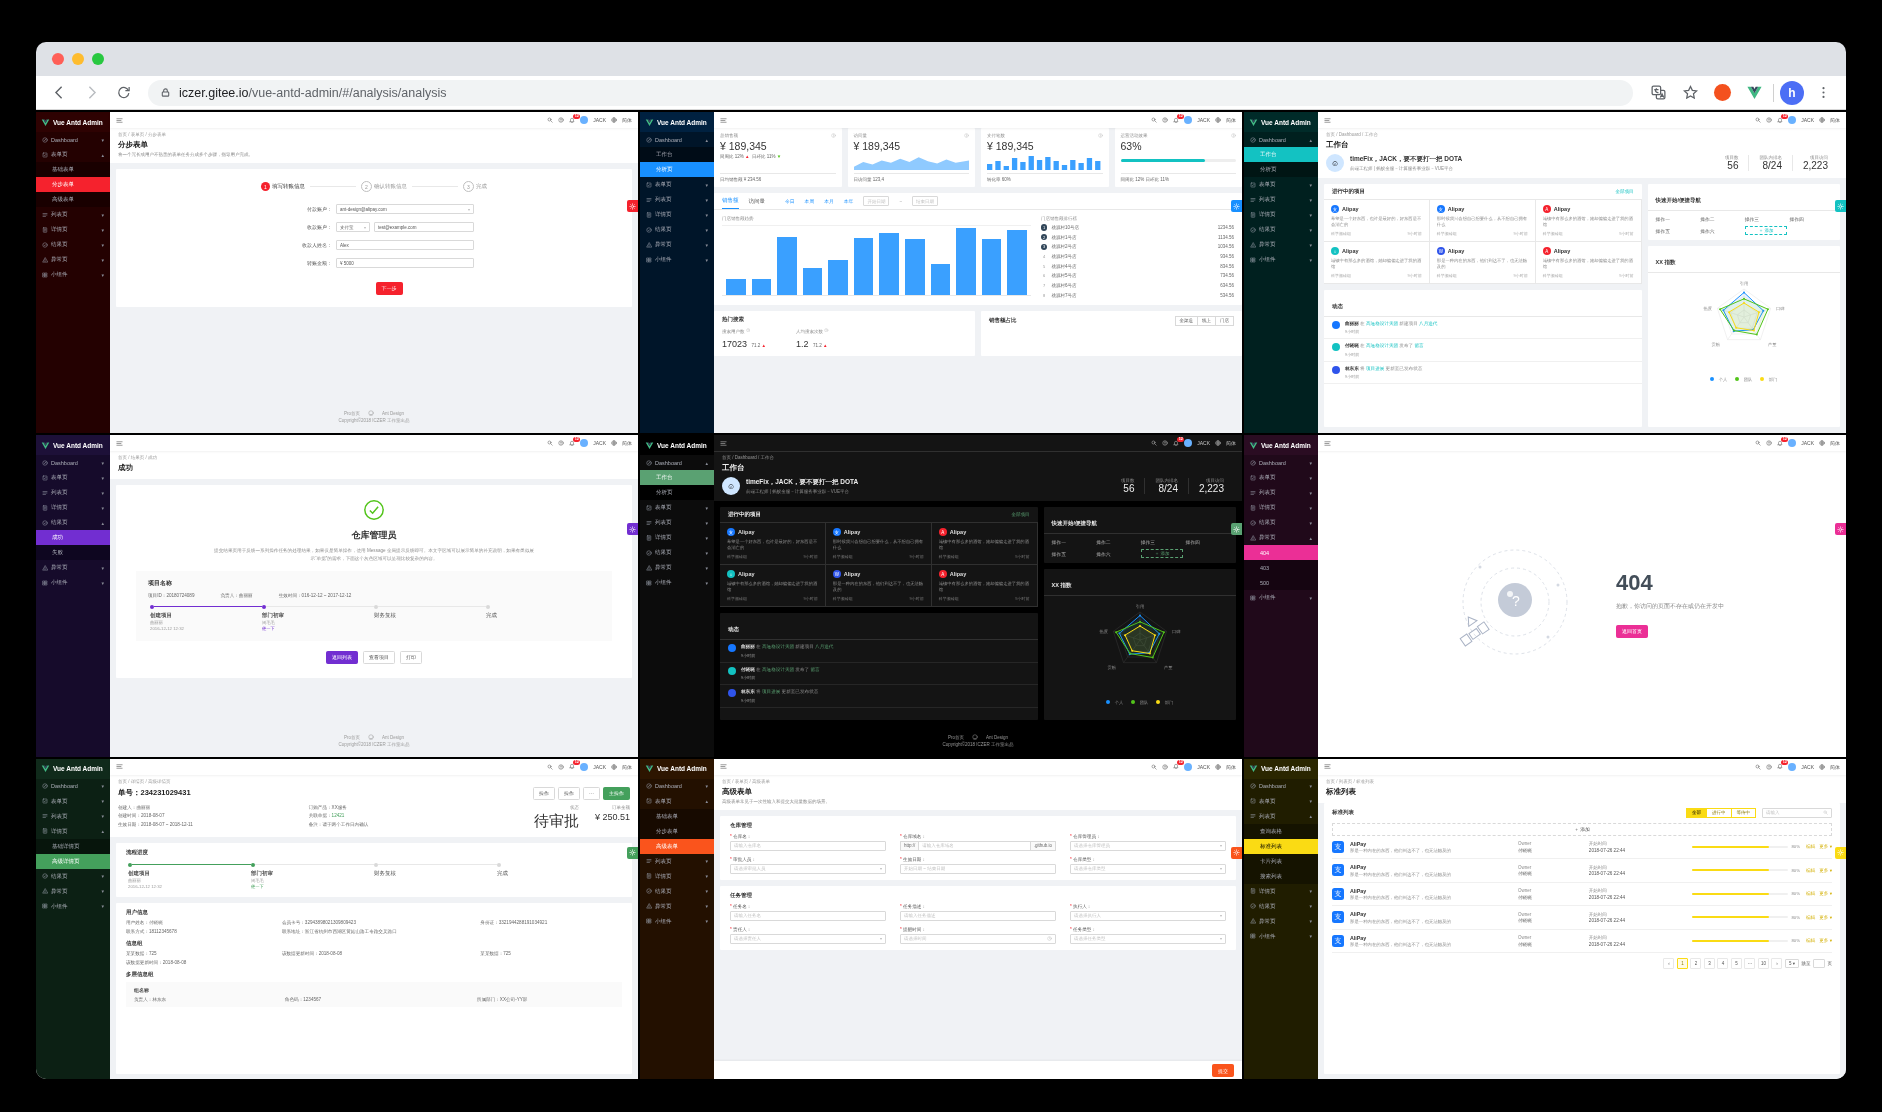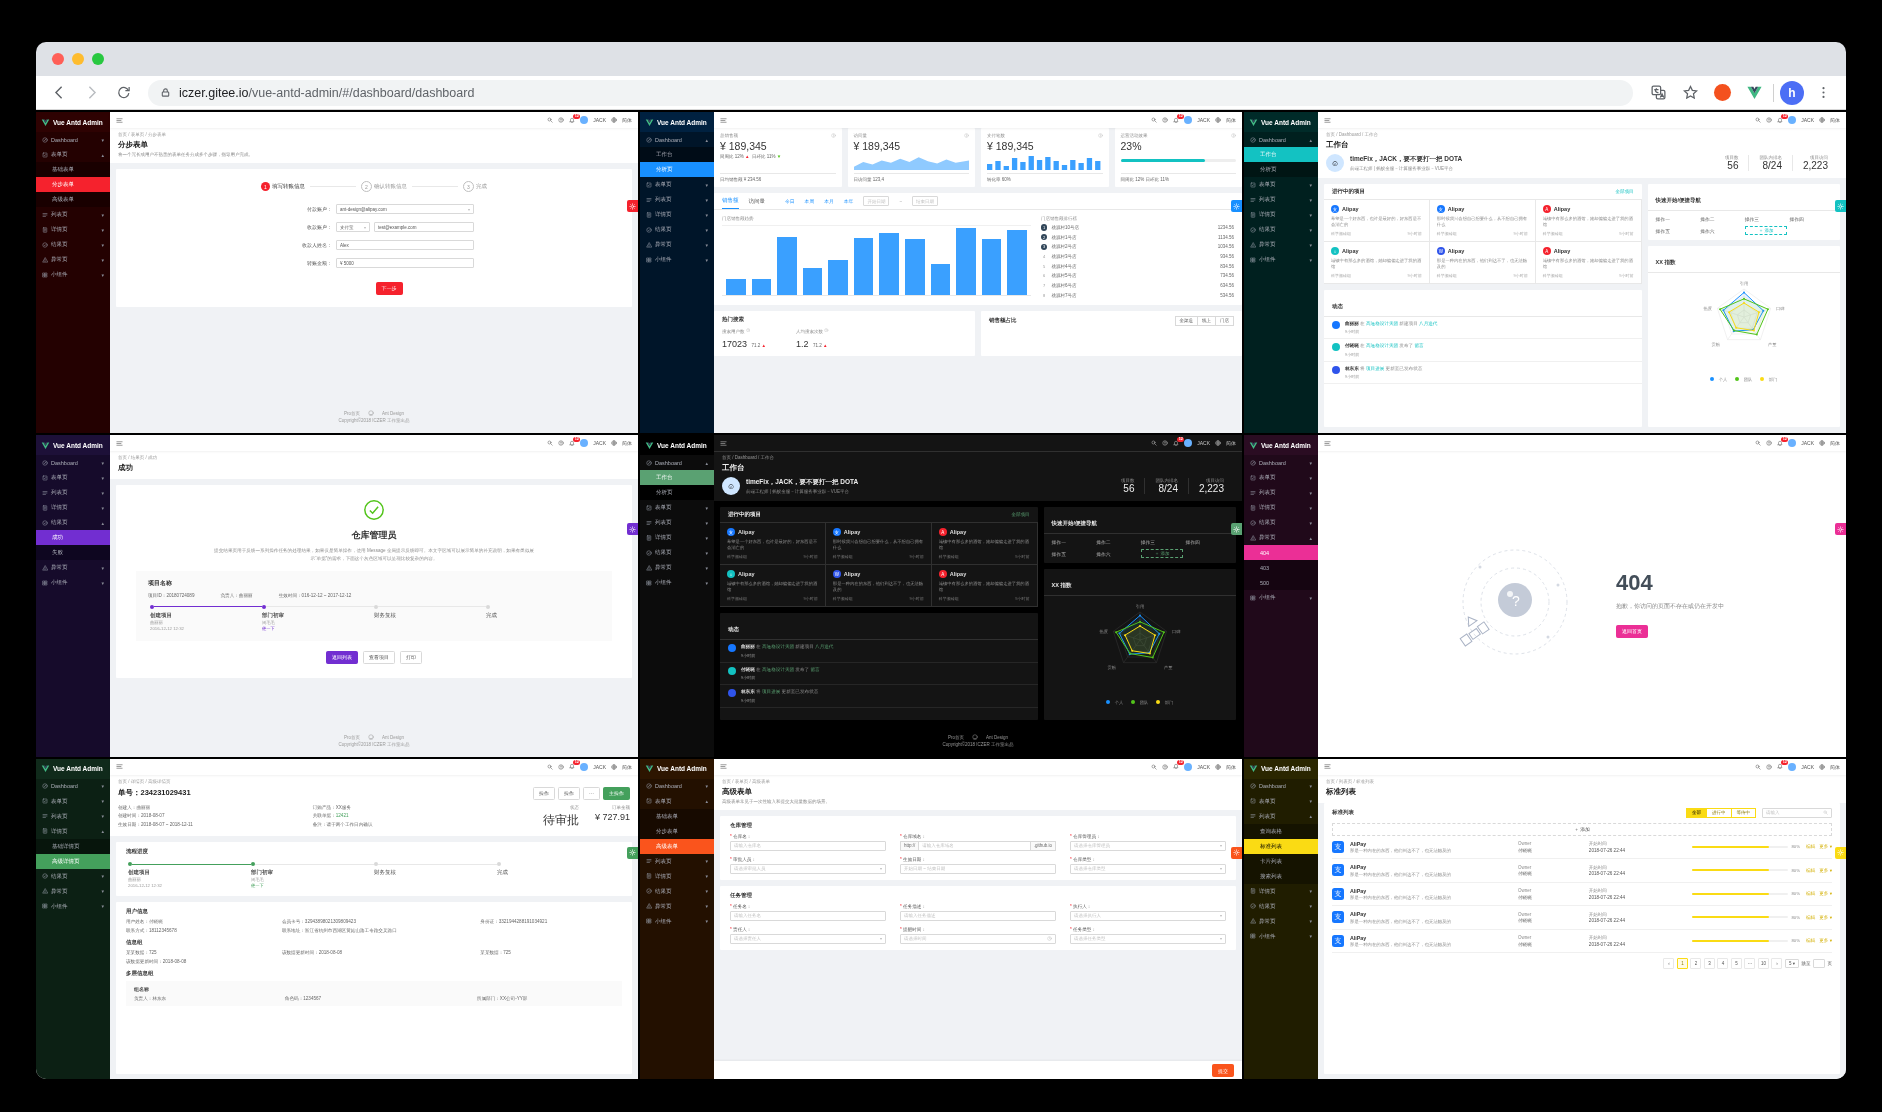--- a/index.html
+++ b/index.html
@@ -106,21 +106,21 @@
           <path d="M21 3v6h-6"></path>
         </svg>
       </span>
     <div class="omnibox">
       <span class="ic">
           <svg width="11" height="11" viewBox="0 0 24 24" fill="none" stroke="#5f6368" stroke-width="2.4">
             <rect x="5" y="11" width="14" height="9" rx="1.5"></rect>
             <path d="M8 11V8a4 4 0 0 1 8 0v3"></path>
           </svg>
         </span>
-      <span class="url"><b style="font-weight:400">iczer.gitee.io</b><span class="path">/vue-antd-admin/#/dashboard/dashboard</span></span>
+      <span class="url"><b style="font-weight:400">iczer.gitee.io</b><span class="path">/vue-antd-admin/#/analysis/analysis</span></span>
     </div>
     <span class="tbic">
         <svg width="17" height="17" viewBox="0 0 24 24" fill="none" stroke="#5f6368" stroke-width="1.8">
           <rect x="3" y="3" width="12" height="12" rx="2"></rect>
           <path d="M6 8h6M9 6v2M7.5 8c0 2 2 4 4.5 4.5"></path>
           <path d="M15 9h4a2 2 0 0 1 2 2v8a2 2 0 0 1-2 2h-8a2 2 0 0 1-2-2v-4"></path>
           <path d="M14.5 19l2.5-5 2.5 5M15.6 17.4h2.8"></path>
         </svg>
       </span>
     <span class="tbic">
@@ -549,21 +549,21 @@
               <div class="card" style="flex: 1 1 0%; padding: 5px 6px; position: relative;">
                 <div style="display: flex; justify-content: space-between; align-items: center;">
                   <span class="mini-label">运营活动效果</span>
                   <span class="ic">
                     <svg viewBox="0 0 24 24" fill="none" stroke="#bbb" stroke-width="2" stroke-linecap="round" stroke-linejoin="round" width="5" height="5">
                       <circle cx="12" cy="12" r="9"></circle>
                       <path d="M12 7.5v.4M12 11v5.5"></path>
                     </svg>
                   </span>
                 </div>
-                <div class="big-num">23%</div>
+                <div class="big-num">63%</div>
                 <div style="height: 16px; overflow: hidden;">
                   <div style="margin-top:5px;height:3px;border-radius:2px;background:#eee;position:relative">
                     <div style="width:73%;height:3px;border-radius:2px;background:#13c2c2"></div>
                   </div>
                 </div>
                 <div style="border-top: 0.5px solid rgb(232, 232, 232); margin-top: 3px; padding-top: 3px; font-size: 4.5px; color: rgb(102, 102, 102);">同周比 12%  日环比 11%</div>
               </div>
             </div>
             <div class="card" style="margin-top: 6px; padding: 0px;">
               <div style="display: flex; align-items: center; border-bottom: 0.5px solid rgb(232, 232, 232); padding: 0px 8px; height: 16px; gap: 10px;">
@@ -1879,25 +1879,25 @@
                   <div style="font-size: 4.6px; color: rgb(102, 102, 102); margin-bottom: 3.5px;">生效日期：2018-08-07 ~ 2018-12-11</div>
                 </div>
                 <div style="flex: 1.3 1 0%;">
                   <div style="font-size: 4.6px; color: rgb(102, 102, 102); margin-bottom: 3.5px;">订购产品：<span style="color: rgb(102, 102, 102);">XX服务</span></div>
                   <div style="font-size: 4.6px; color: rgb(102, 102, 102); margin-bottom: 3.5px;">关联单据：<span style="color: rgb(68, 160, 92);">12421</span></div>
                   <div style="font-size: 4.6px; color: rgb(102, 102, 102); margin-bottom: 3.5px;">备注：<span style="color: rgb(102, 102, 102);">请于两个工作日内确认</span></div>
                 </div>
                 <div style="display: flex; gap: 16px; text-align: right;">
                   <div>
                     <div class="mini-label">状态</div>
-                    <div style="font-size: 12px; color: rgb(51, 51, 51); margin-top: 2px;">待审批</div>
+                    <div style="font-size: 15px; color: rgb(51, 51, 51); margin-top: 2px;">待审批</div>
                   </div>
                   <div>
                     <div class="mini-label">订单金额</div>
-                    <div style="font-size: 9px; color: rgb(51, 51, 51); margin-top: 2px;">¥ 727.91</div>
+                    <div style="font-size: 9px; color: rgb(51, 51, 51); margin-top: 2px;">¥ 250.51</div>
                   </div>
                 </div>
               </div>
             </div>
             <div class="card" style="margin: 6px; padding: 6px 10px;">
               <div class="ctitle">流程进度</div>
               <div style="display: flex; margin: 6px 2px 2px;">
                 <div style="flex: 1 1 0%; position: relative;">
                   <div style="display: flex; align-items: center; height: 6px;">
                     <span style="width: 4px; height: 4px; border-radius: 50%; flex: 0 0 auto; background: rgb(68, 160, 92);"></span>

